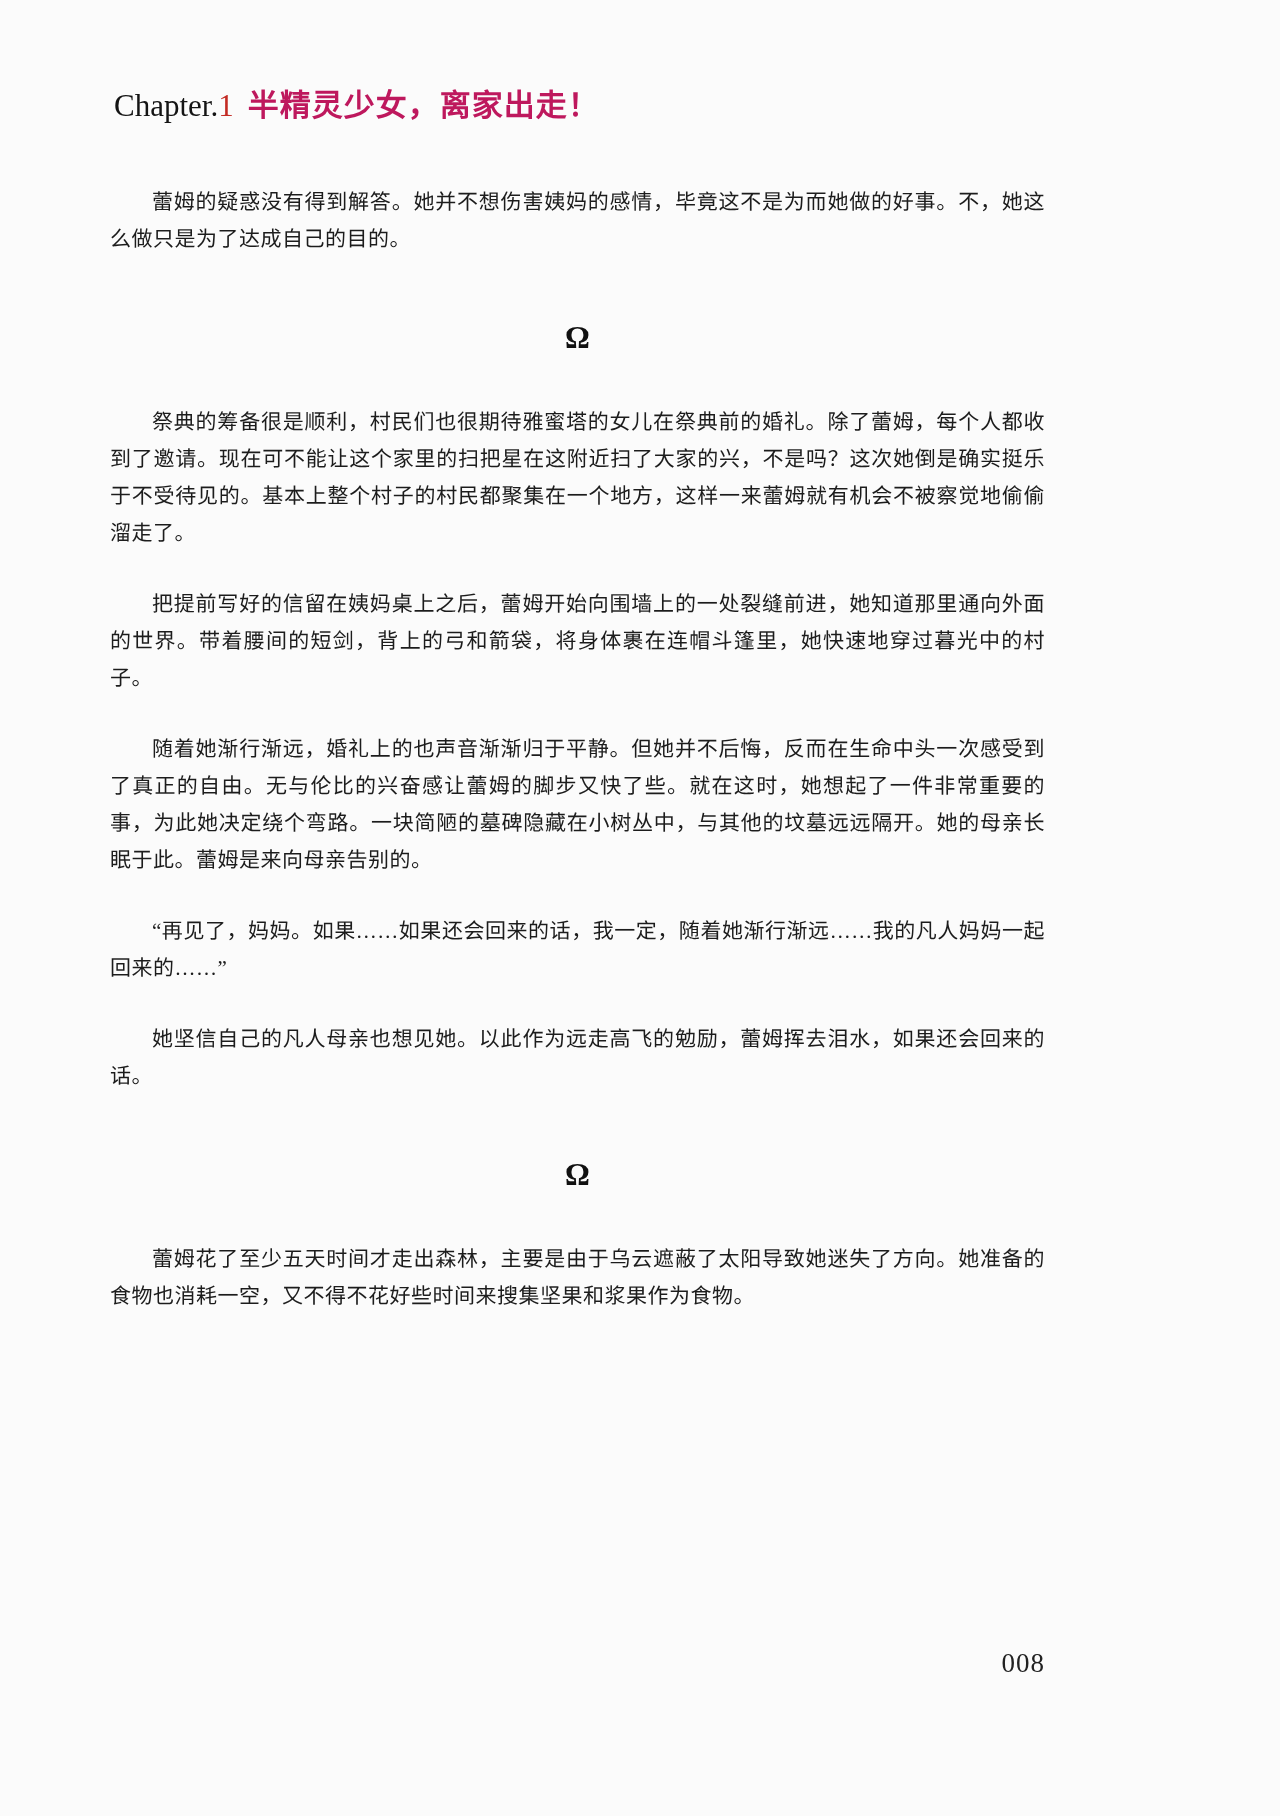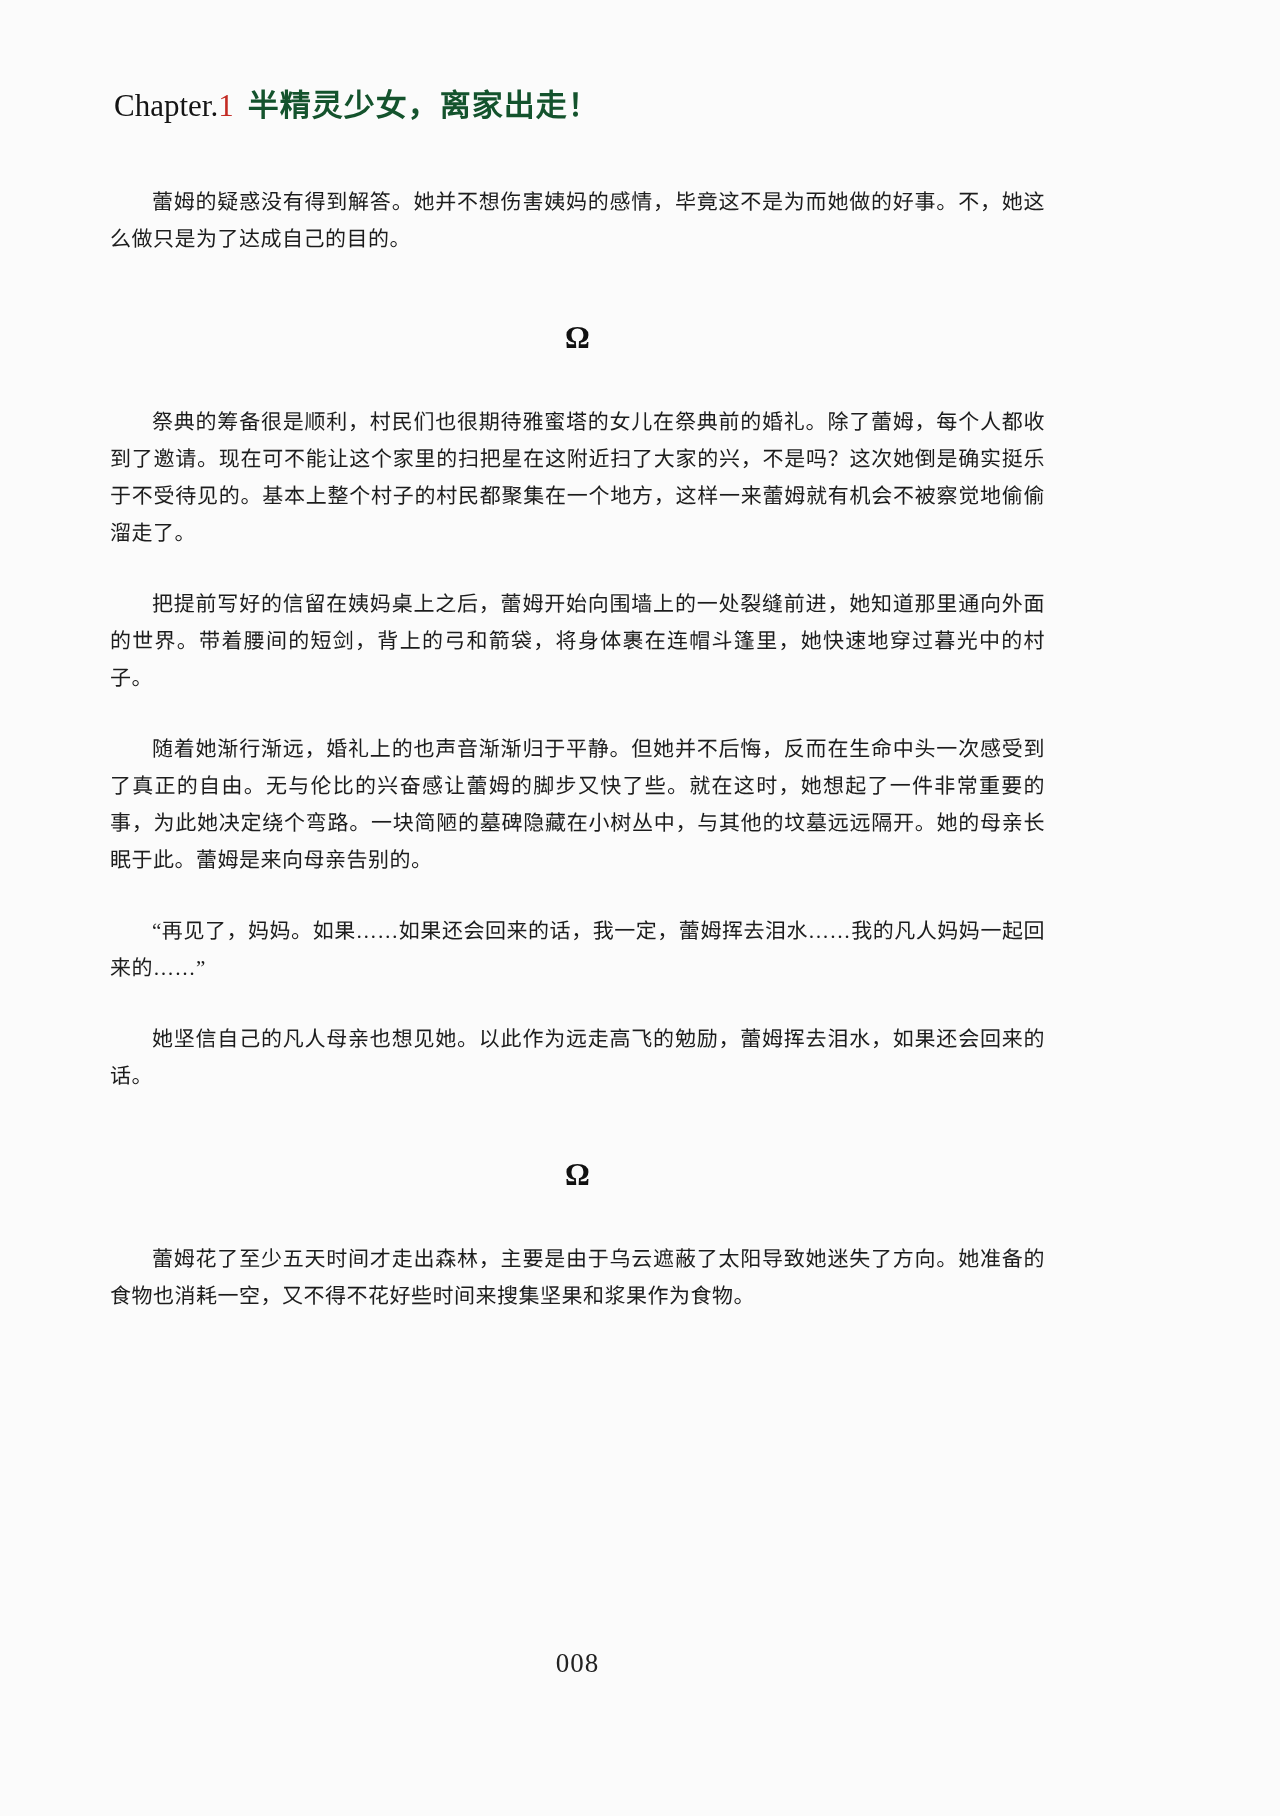--- a/index.html
+++ b/index.html
@@ -35,21 +35,21 @@
   .chapter-prefix {
     font-family: "Liberation Serif", "DejaVu Serif", serif;
     color: #141414;
   }
   .chapter-number {
     color: #c32b24;
   }
   .chapter-title {
     font-weight: bold;
     margin-left: 14px;
-    color: #14532d;
+    color: #be185d;
     letter-spacing: 1px;
   }
   .body-text p.para {
     font-size: 21px;
     line-height: 37px;
     text-align: justify;
     text-indent: 2em;
     margin: 34px 0 0 0;
     letter-spacing: 0.5px;
   }
@@ -65,21 +65,21 @@
     color: #111;
   }
   .after-divider {
     margin-top: 0 !important;
   }
   .page-footer {
     position: absolute;
     left: 110px;
     width: 935px;
     top: 1648px;
-    text-align: center;
+    text-align: right;
   }
   .page-number {
     font-size: 27px;
     letter-spacing: 1px;
     color: #222;
   }
 </style>
 </head>
 <body>
 
@@ -89,21 +89,21 @@
     <h1 class="chapter-heading"><span class="chapter-prefix">Chapter.</span><span class="chapter-number">1</span><span class="chapter-title">半精灵少女，离家出走！</span></h1>
 
     <div class="body-text">
       <p class="para first">蕾姆的疑惑没有得到解答。她并不想伤害姨妈的感情，毕竟这不是为而她做的好事。不，她这么做只是为了达成自己的目的。</p>
 
       <div class="divider">Ω</div>
 
       <p class="para">祭典的筹备很是顺利，村民们也很期待雅蜜塔的女儿在祭典前的婚礼。除了蕾姆，每个人都收到了邀请。现在可不能让这个家里的扫把星在这附近扫了大家的兴，不是吗？这次她倒是确实挺乐于不受待见的。基本上整个村子的村民都聚集在一个地方，这样一来蕾姆就有机会不被察觉地偷偷溜走了。</p>
       <p class="para">把提前写好的信留在姨妈桌上之后，蕾姆开始向围墙上的一处裂缝前进，她知道那里通向外面的世界。带着腰间的短剑，背上的弓和箭袋，将身体裹在连帽斗篷里，她快速地穿过暮光中的村子。</p>
       <p class="para">随着她渐行渐远，婚礼上的也声音渐渐归于平静。但她并不后悔，反而在生命中头一次感受到了真正的自由。无与伦比的兴奋感让蕾姆的脚步又快了些。就在这时，她想起了一件非常重要的事，为此她决定绕个弯路。一块简陋的墓碑隐藏在小树丛中，与其他的坟墓远远隔开。她的母亲长眠于此。蕾姆是来向母亲告别的。</p>
-      <p class="para">“再见了，妈妈。如果……如果还会回来的话，我一定，蕾姆挥去泪水……我的凡人妈妈一起回来的……”</p>
+      <p class="para">“再见了，妈妈。如果……如果还会回来的话，我一定，随着她渐行渐远……我的凡人妈妈一起回来的……”</p>
       <p class="para">她坚信自己的凡人母亲也想见她。以此作为远走高飞的勉励，蕾姆挥去泪水，如果还会回来的话。</p>
 
       <div class="divider">Ω</div>
 
       <p class="para">蕾姆花了至少五天时间才走出森林，主要是由于乌云遮蔽了太阳导致她迷失了方向。她准备的食物也消耗一空，又不得不花好些时间来搜集坚果和浆果作为食物。</p>
     </div>
   </div>
 
   <div class="page-footer">
     <span class="page-number">008</span>

